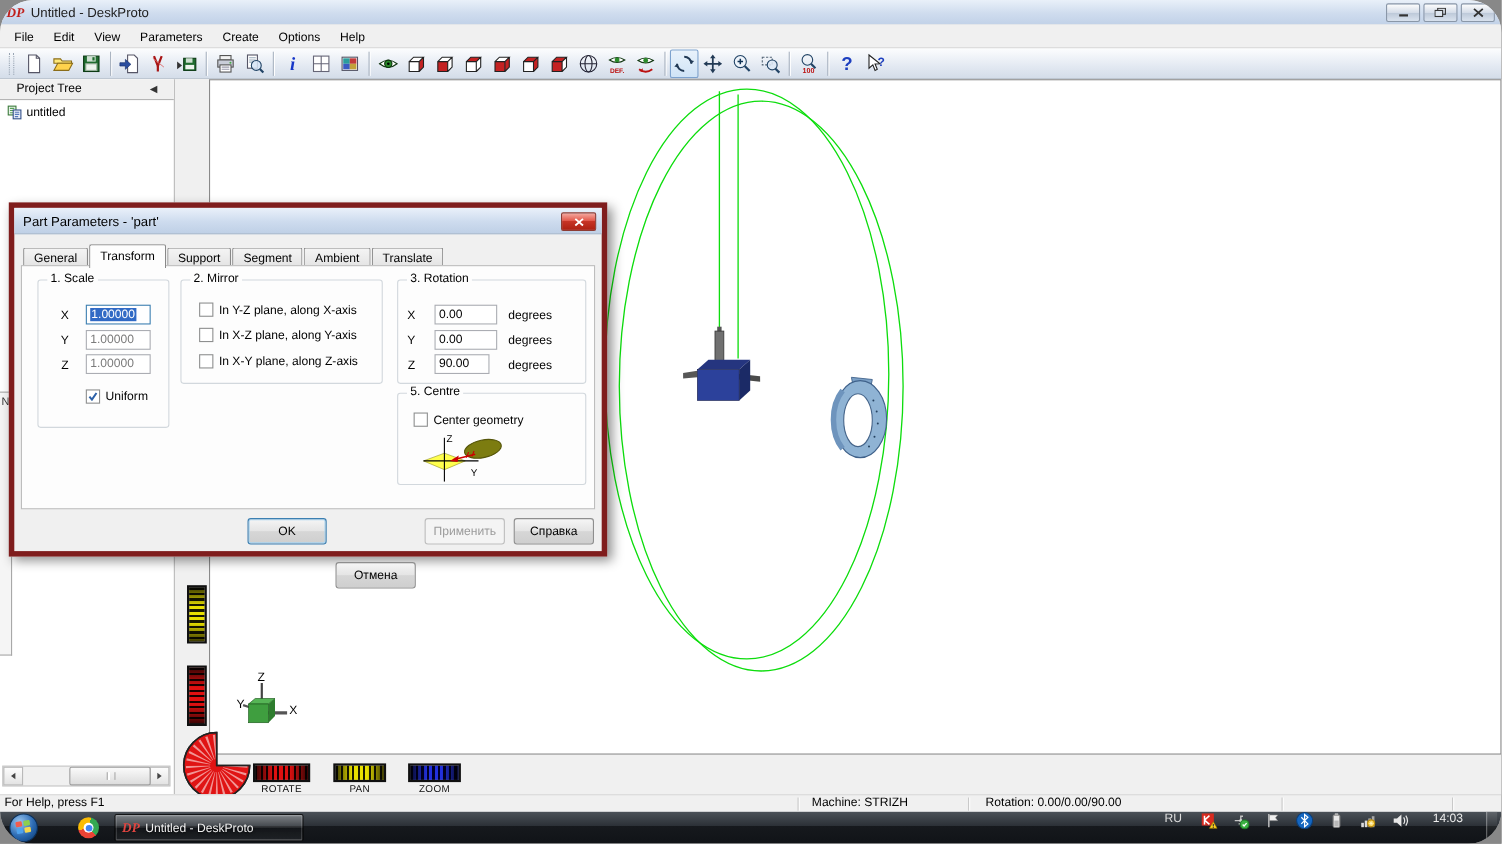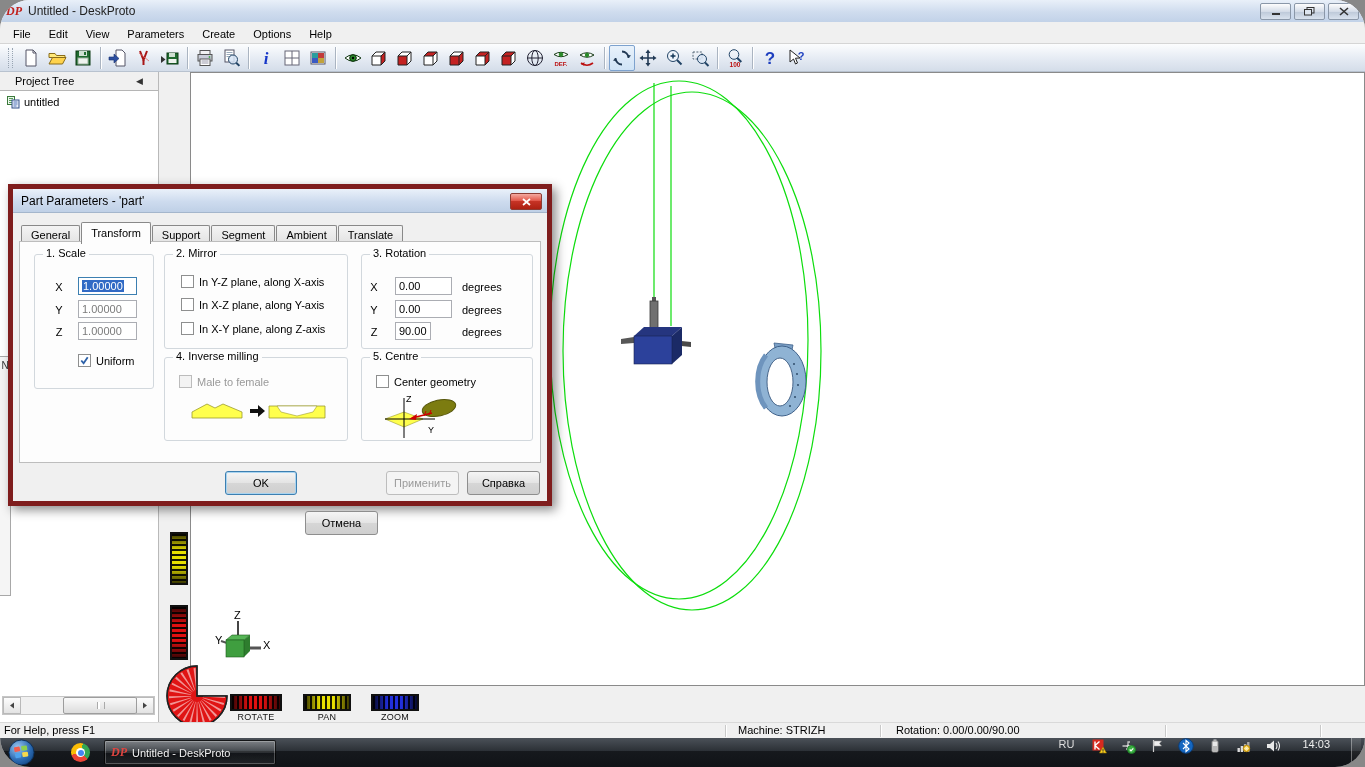--- a/index.html
+++ b/index.html
@@ -522,39 +522,26 @@
           <div class="field" style="left:33px;top:22px;width:57px;">
               <span>0.00</span>
             </div>
           <span class="unit-label" style="left:100px;top:26px;">degrees</span>
           <span class="axis-label" style="left:6px;top:49px;">Y</span>
           <div class="field" style="left:33px;top:45px;width:57px;">
               <span>0.00</span>
             </div>
           <span class="unit-label" style="left:100px;top:49px;">degrees</span>
           <span class="axis-label" style="left:6px;top:71px;">Z</span>
-          <div class="field" style="left:33px;top:67px;width:36px;">
+          <div class="field" style="left:33px;top:67px;width:50px;">
               <span>90.00</span>
             </div>
           <span class="unit-label" style="left:100px;top:71px;">degrees</span>
         </div>
 
-        <div class="group" style="left:144px;top:115px;width:182px;height:82px;">
-          <span class="legend">4. Inverse milling</span>
-          <div class="cbrow disabled" style="left:14px;top:17px;">
-            <span class="cb disabled"></span>
-            <span>Male to female</span>
-          </div>
-          <svg style="position:absolute;left:10px;top:36px;" width="162" height="42" viewBox="0 0 162 42">
-            <polygon points="17,24 17,18 32,10 40,14 48,10 67,18 67,24" fill="#ffff4d" stroke="#9a9a2e" stroke-width="0.8"></polygon>
-            <polygon points="75,15 83,15 83,11 90,17 83,23 83,19 75,19" fill="#111"></polygon>
-            <polygon points="94,24 94,12 150,12 150,24" fill="#ffff4d" stroke="#9a9a2e" stroke-width="0.8"></polygon>
-            <polygon points="102,12 142,12 138,18 122,22 106,18" fill="#ffffff" stroke="#9a9a2e" stroke-width="0.6"></polygon>
-          </svg>
-        </div>
 
         <div class="group" style="left:341px;top:115px;width:170px;height:82px;">
           <span class="legend">5. Centre</span>
           <div class="cbrow" style="left:14px;top:17px;">
             <span class="cb"></span>
             <span>Center geometry</span>
           </div>
           <svg style="position:absolute;left:20px;top:34px;" width="130" height="46" viewBox="0 0 130 46">
             <polygon points="3,27 22,20 41,27 22,35" fill="#ffff4d" stroke="#9a9a2e" stroke-width="0.6"></polygon>
             <path d="M22 6 V46 M3 27 H53" stroke="#000" stroke-width="1"></path>

